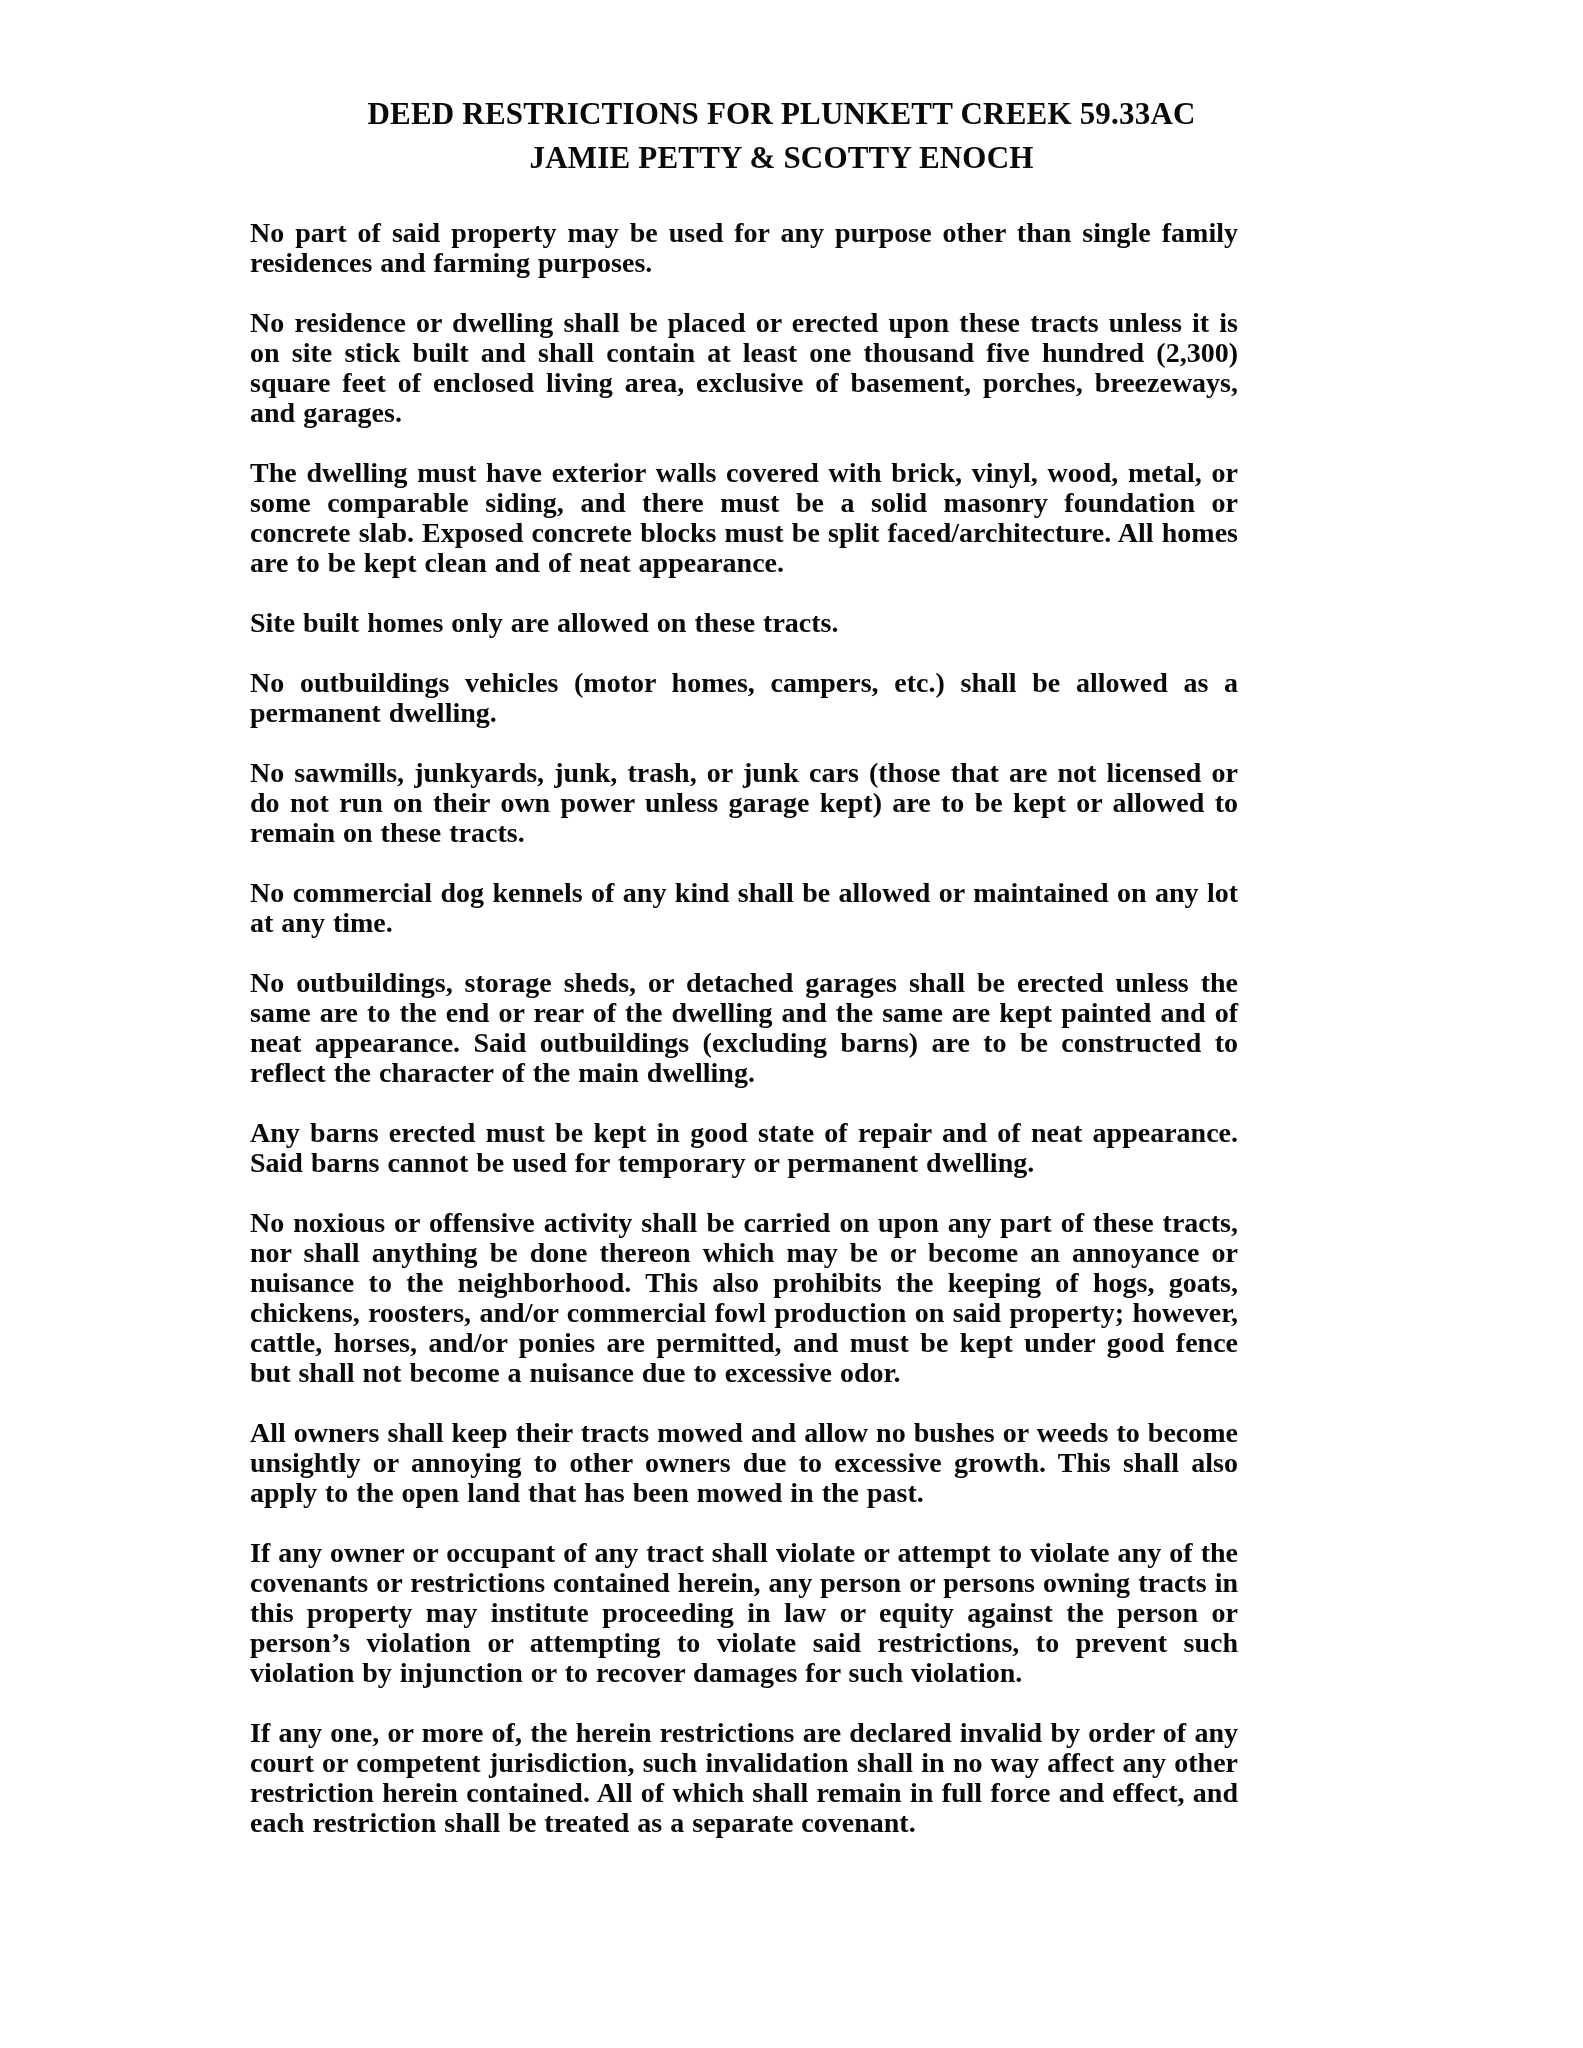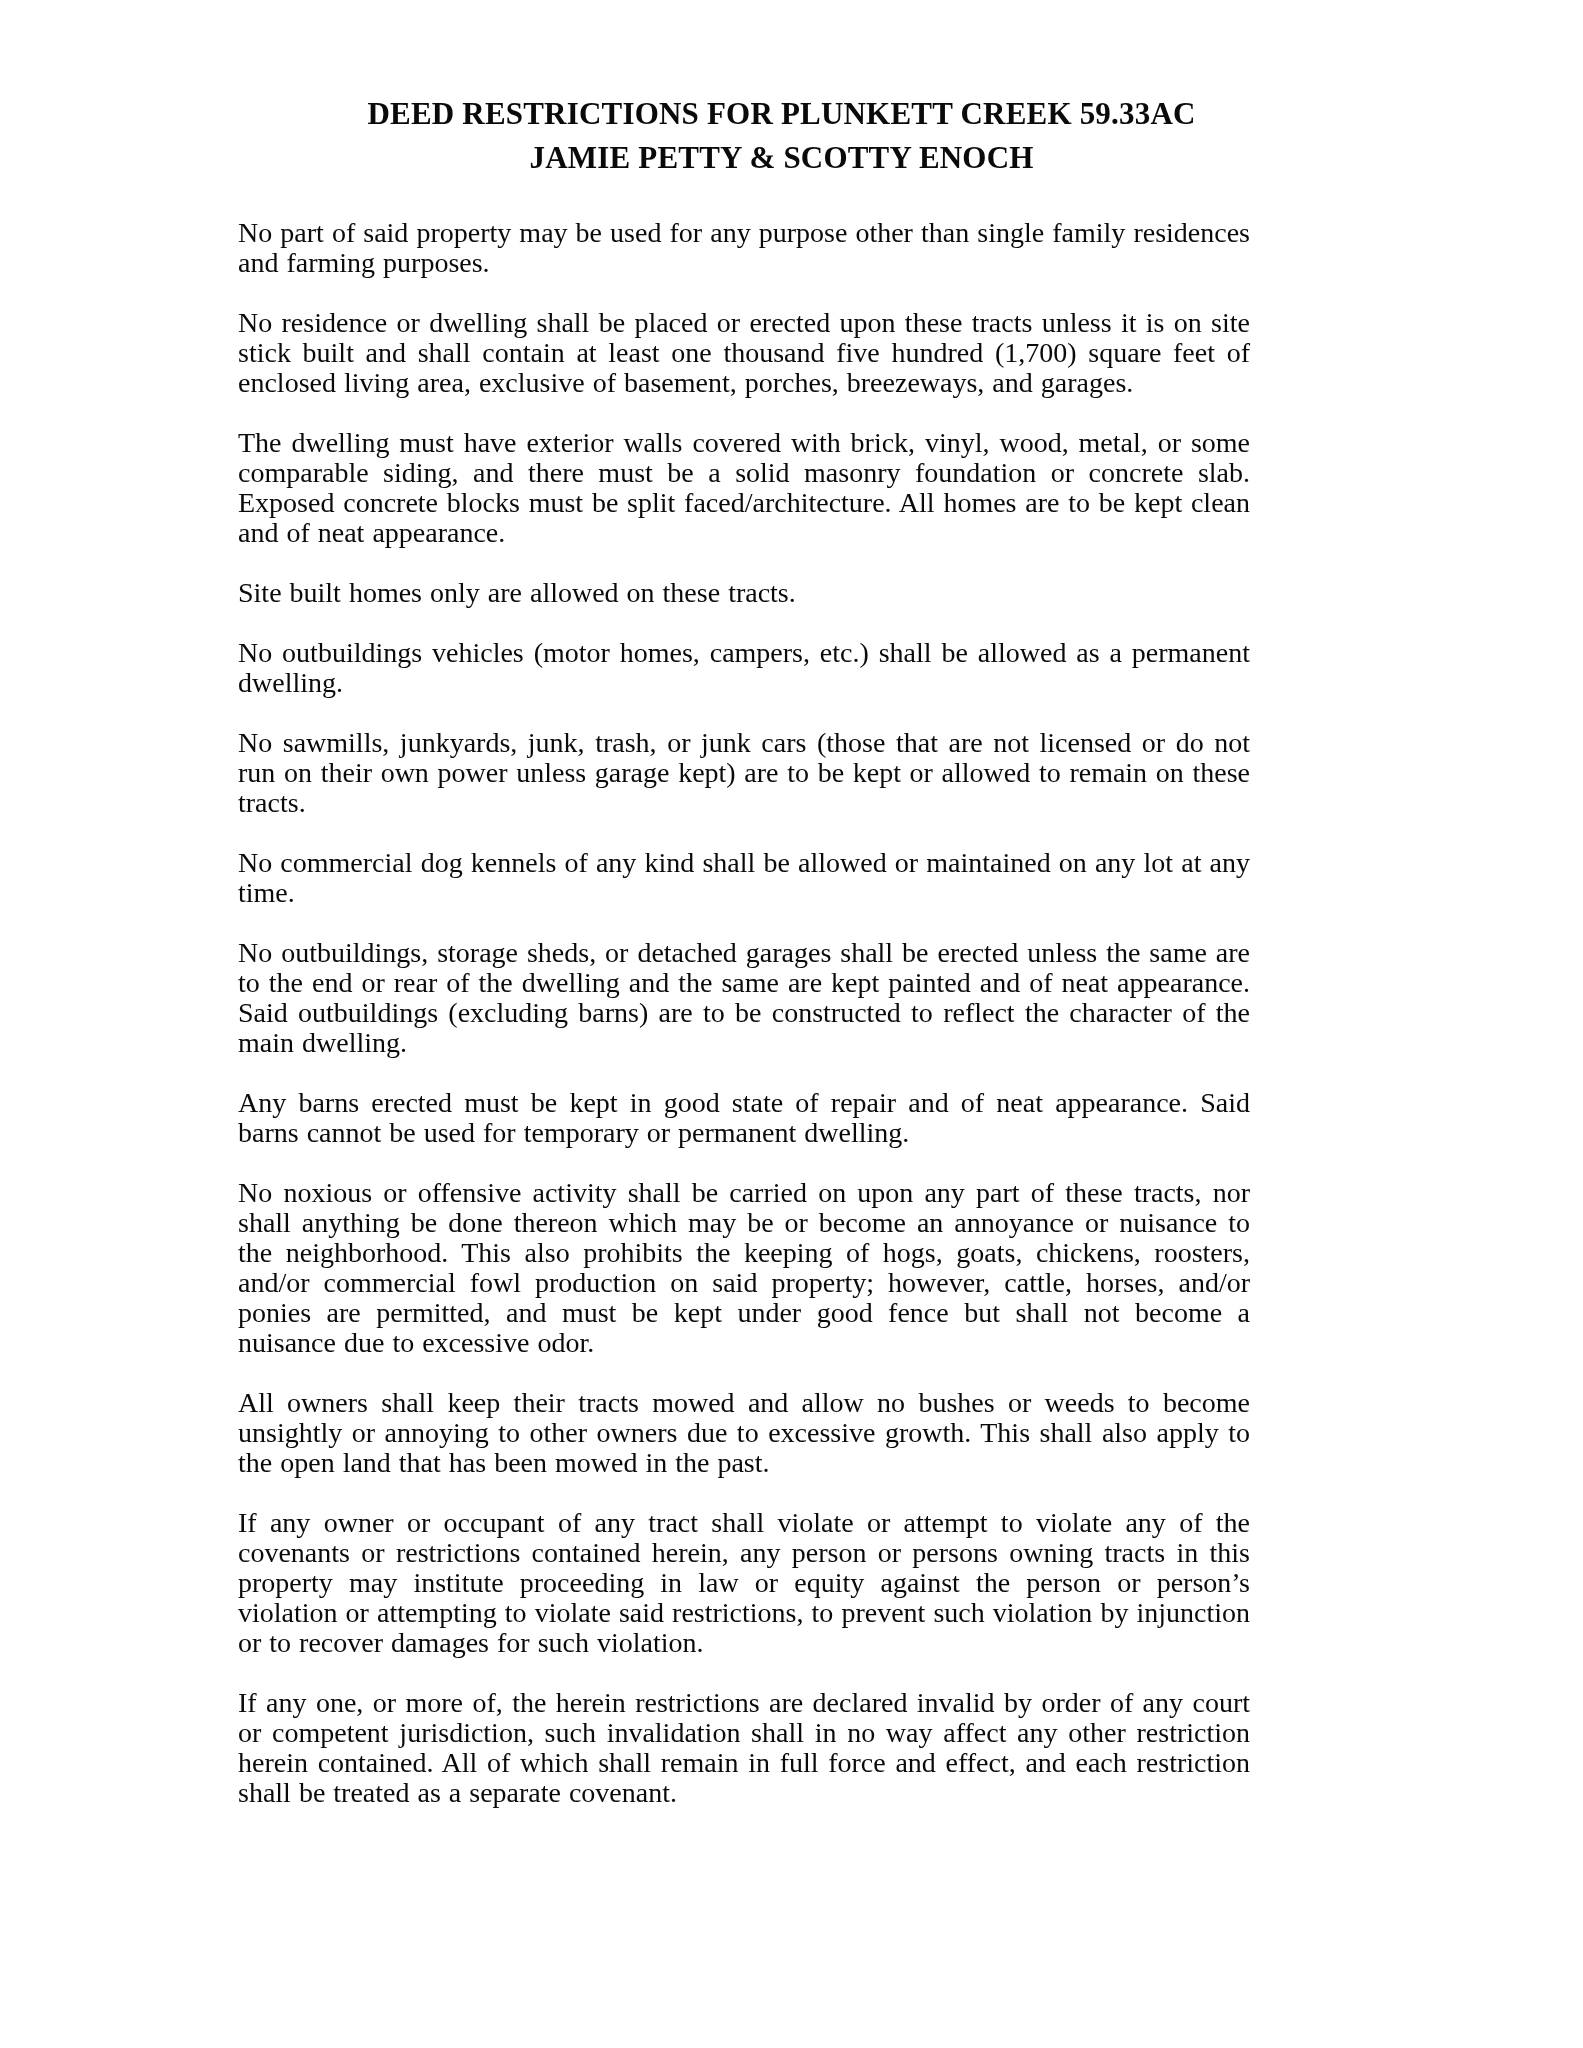--- a/index.html
+++ b/index.html
@@ -26,42 +26,43 @@
     letter-spacing: 0.2px;
     
     margin: 0 -75px 0 0;
   }
   .doc-body {
     margin-top: 38px;
   }
   .doc-body p {
     font-size: 28px;
     line-height: 30px;
-    margin: 30px 0;
+    margin: 30px 12px;
     text-align: justify;
     text-align-last: left;
     word-spacing: 1px;
+    font-weight: bold;
   }
   .doc-body p:first-child {
     margin-top: 0;
   }
 </style>
 </head>
 <body>
 
 <div class="page">
 
   <div class="doc-title">
     <div>DEED RESTRICTIONS FOR PLUNKETT CREEK 59.33AC</div>
     <div>JAMIE PETTY &amp; SCOTTY ENOCH</div>
   </div>
 
   <div class="doc-body">
     <p>No part of said property may be used for any purpose other than single family residences and farming purposes.</p>
-    <p>No residence or dwelling shall be placed or erected upon these tracts unless it is on site stick built and shall contain at least one thousand five hundred (1,700) square feet of enclosed living area, exclusive of basement, porches, breezeways, and garages.</p>
+    <p>No residence or dwelling shall be placed or erected upon these tracts unless it is on site stick built and shall contain at least one thousand five hundred (2,300) square feet of enclosed living area, exclusive of basement, porches, breezeways, and garages.</p>
     <p>The dwelling must have exterior walls covered with brick, vinyl, wood, metal, or some comparable siding, and there must be a solid masonry foundation or concrete slab. Exposed concrete blocks must be split faced/architecture. All homes are to be kept clean and of neat appearance.</p>
     <p>Site built homes only are allowed on these tracts.</p>
     <p>No outbuildings vehicles (motor homes, campers, etc.) shall be allowed as a permanent dwelling.</p>
     <p>No sawmills, junkyards, junk, trash, or junk cars (those that are not licensed or do not run on their own power unless garage kept) are to be kept or allowed to remain on these tracts.</p>
     <p>No commercial dog kennels of any kind shall be allowed or maintained on any lot at any time.</p>
     <p>No outbuildings, storage sheds, or detached garages shall be erected unless the same are to the end or rear of the dwelling and the same are kept painted and of neat appearance. Said outbuildings (excluding barns) are to be constructed to reflect the character of the main dwelling.</p>
     <p>Any barns erected must be kept in good state of repair and of neat appearance. Said barns cannot be used for temporary or permanent dwelling.</p>
     <p>No noxious or offensive activity shall be carried on upon any part of these tracts, nor shall anything be done thereon which may be or become an annoyance or nuisance to the neighborhood. This also prohibits the keeping of hogs, goats, chickens, roosters, and/or commercial fowl production on said property; however, cattle, horses, and/or ponies are permitted, and must be kept under good fence but shall not become a nuisance due to excessive odor.</p>
     <p>All owners shall keep their tracts mowed and allow no bushes or weeds to become unsightly or annoying to other owners due to excessive growth. This shall also apply to the open land that has been mowed in the past.</p>
     <p>If any owner or occupant of any tract shall violate or attempt to violate any of the covenants or restrictions contained herein, any person or persons owning tracts in this property may institute proceeding in law or equity against the person or person’s violation or attempting to violate said restrictions, to prevent such violation by injunction or to recover damages for such violation.</p>

